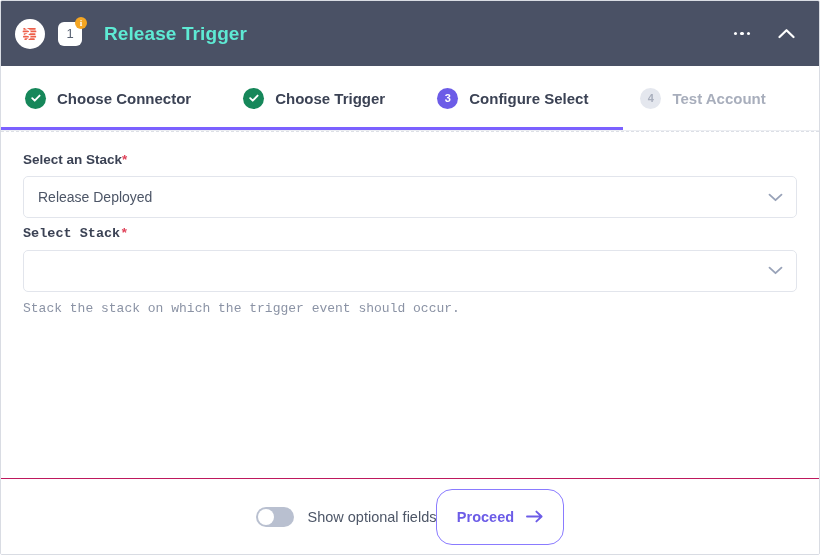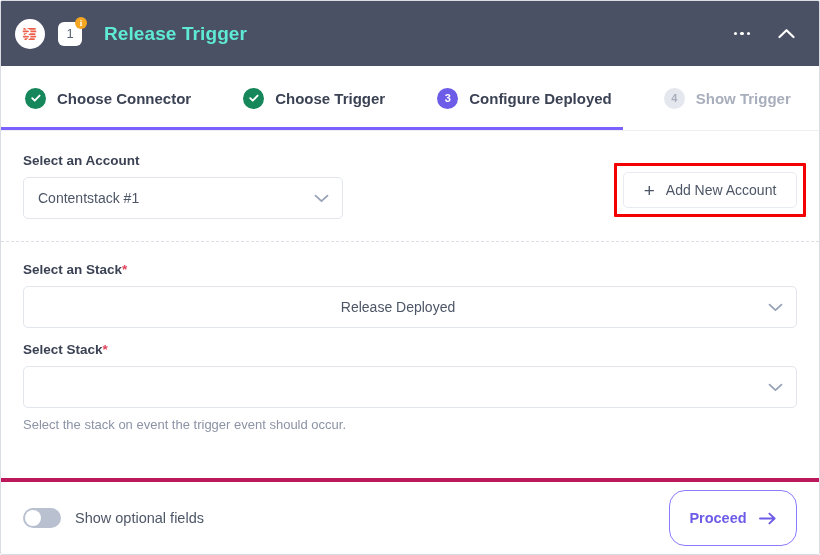--- a/index.html
+++ b/index.html
@@ -161,21 +161,21 @@
     color: #4d5667;
     cursor: pointer;
   }
   .select-box .caret {
     position: absolute;
     right: 13px; top: 50%;
     transform: translateY(-50%);
     pointer-events: none;
   }
   .acct-select { width: 320px; }
-  .full-select { width: 100%; justify-content: center; }
+  .full-select { width: 100%; }
 
   .addacct-wrap {
     position: relative;
     margin-top: 19px;
   }
   .annot-box {
     position: absolute;
     left: -9px; top: -9px;
     width: 192px; height: 54px;
     border: 3px solid #f40000;
@@ -196,37 +196,37 @@
     cursor: pointer;
   }
   .plus-ic { font-size: 19px; color: #4d5667; line-height: 1; font-weight: 300; }
 
   .dashed-div {
     border-top: 1px dashed #dcdfe6;
     margin: 0;
   }
 
   .section.fields { padding-top: 20px; padding-bottom: 20px; }
-  .field-group + .field-group { margin-top: 14px; }
+  .field-group + .field-group { margin-top: 8px; font-family: Liberation Mono, monospace; }
   .helper {
     font-size: 13px;
     color: #8b93a5;
     margin-top: 9px;
   }
 
   
   .footer {
     position: absolute;
     left: 0; right: 0; bottom: 0;
     height: 76px;
-    border-top: 4px solid #be185d;
-    background: #ffffff;
-    display: flex;
-    align-items: center;
-    justify-content: space-between;
+    border-top: 1px solid #be185d;
+    background: #ffffff;
+    display: flex;
+    align-items: center;
+    justify-content: center;
     padding: 0 22px;
   }
   .toggle-row { display: flex; align-items: center; gap: 14px; cursor: pointer; }
   .toggle {
     width: 38px; height: 20px;
     border-radius: 10px;
     background: #b9c0d0;
     position: relative;
     flex: 0 0 auto;
   }
@@ -310,54 +310,33 @@
       <span class="step-icon done">
         <svg width="12" height="12" viewBox="0 0 12 12" aria-hidden="true">
           <path d="M2.2 6.2 L4.7 8.7 L9.6 3.6" stroke="#ffffff" stroke-width="1.9" fill="none" stroke-linecap="round" stroke-linejoin="round"></path>
         </svg>
       </span>
       <span class="step-label">Choose Trigger</span>
     </div>
 
     <div class="step">
       <span class="step-icon active">3</span>
-      <span class="step-label">Configure Deployed</span>
+      <span class="step-label">Configure Select</span>
     </div>
 
     <div class="step todo-step">
       <span class="step-icon todo">4</span>
-      <span class="step-label">Show Trigger</span>
+      <span class="step-label">Test Account</span>
     </div>
 
     <div class="progress-track">
       <div class="progress-fill" id="progress-fill" style="width: 76%;"></div>
     </div>
   </div>
 
-  <div class="section acct">
-    <div>
-      <label class="field-label">Select an Account</label>
-      <div class="select-box acct-select">
-        <span>Contentstack #1</span>
-        <span class="caret">
-          <svg width="15" height="9" viewBox="0 0 15 9" aria-hidden="true">
-            <path d="M1.5 1.6 L7.5 7.2 L13.5 1.6" stroke="#98a2b8" stroke-width="1.8" fill="none" stroke-linecap="round" stroke-linejoin="round"></path>
-          </svg>
-        </span>
-      </div>
-    </div>
-
-    <div class="addacct-wrap">
-      <div class="annot-box"></div>
-      <div class="add-acct-btn">
-        <span class="plus-ic">+</span>
-        <span>Add New Account</span>
-      </div>
-    </div>
-  </div>
 
   <div class="dashed-div"></div>
 
   <div class="section fields">
 
     <div class="field-group">
       <label class="field-label">
         <span>Select an Stack</span><span class="req">*</span>
       </label>
       <div class="select-box full-select">
@@ -375,21 +354,21 @@
         <span>Select Stack</span><span class="req">*</span>
       </label>
       <div class="select-box full-select">
         <span></span>
         <span class="caret">
           <svg width="15" height="9" viewBox="0 0 15 9" aria-hidden="true">
             <path d="M1.5 1.6 L7.5 7.2 L13.5 1.6" stroke="#98a2b8" stroke-width="1.8" fill="none" stroke-linecap="round" stroke-linejoin="round"></path>
           </svg>
         </span>
       </div>
-      <div class="helper">Select the stack on event the trigger event should occur.</div>
+      <div class="helper">Stack the stack on which the trigger event should occur.</div>
     </div>
 
   </div>
 
   <div class="footer">
     <div class="toggle-row">
       <span class="toggle">
         <span class="knob"></span>
       </span>
       <span class="toggle-label">Show optional fields</span>

